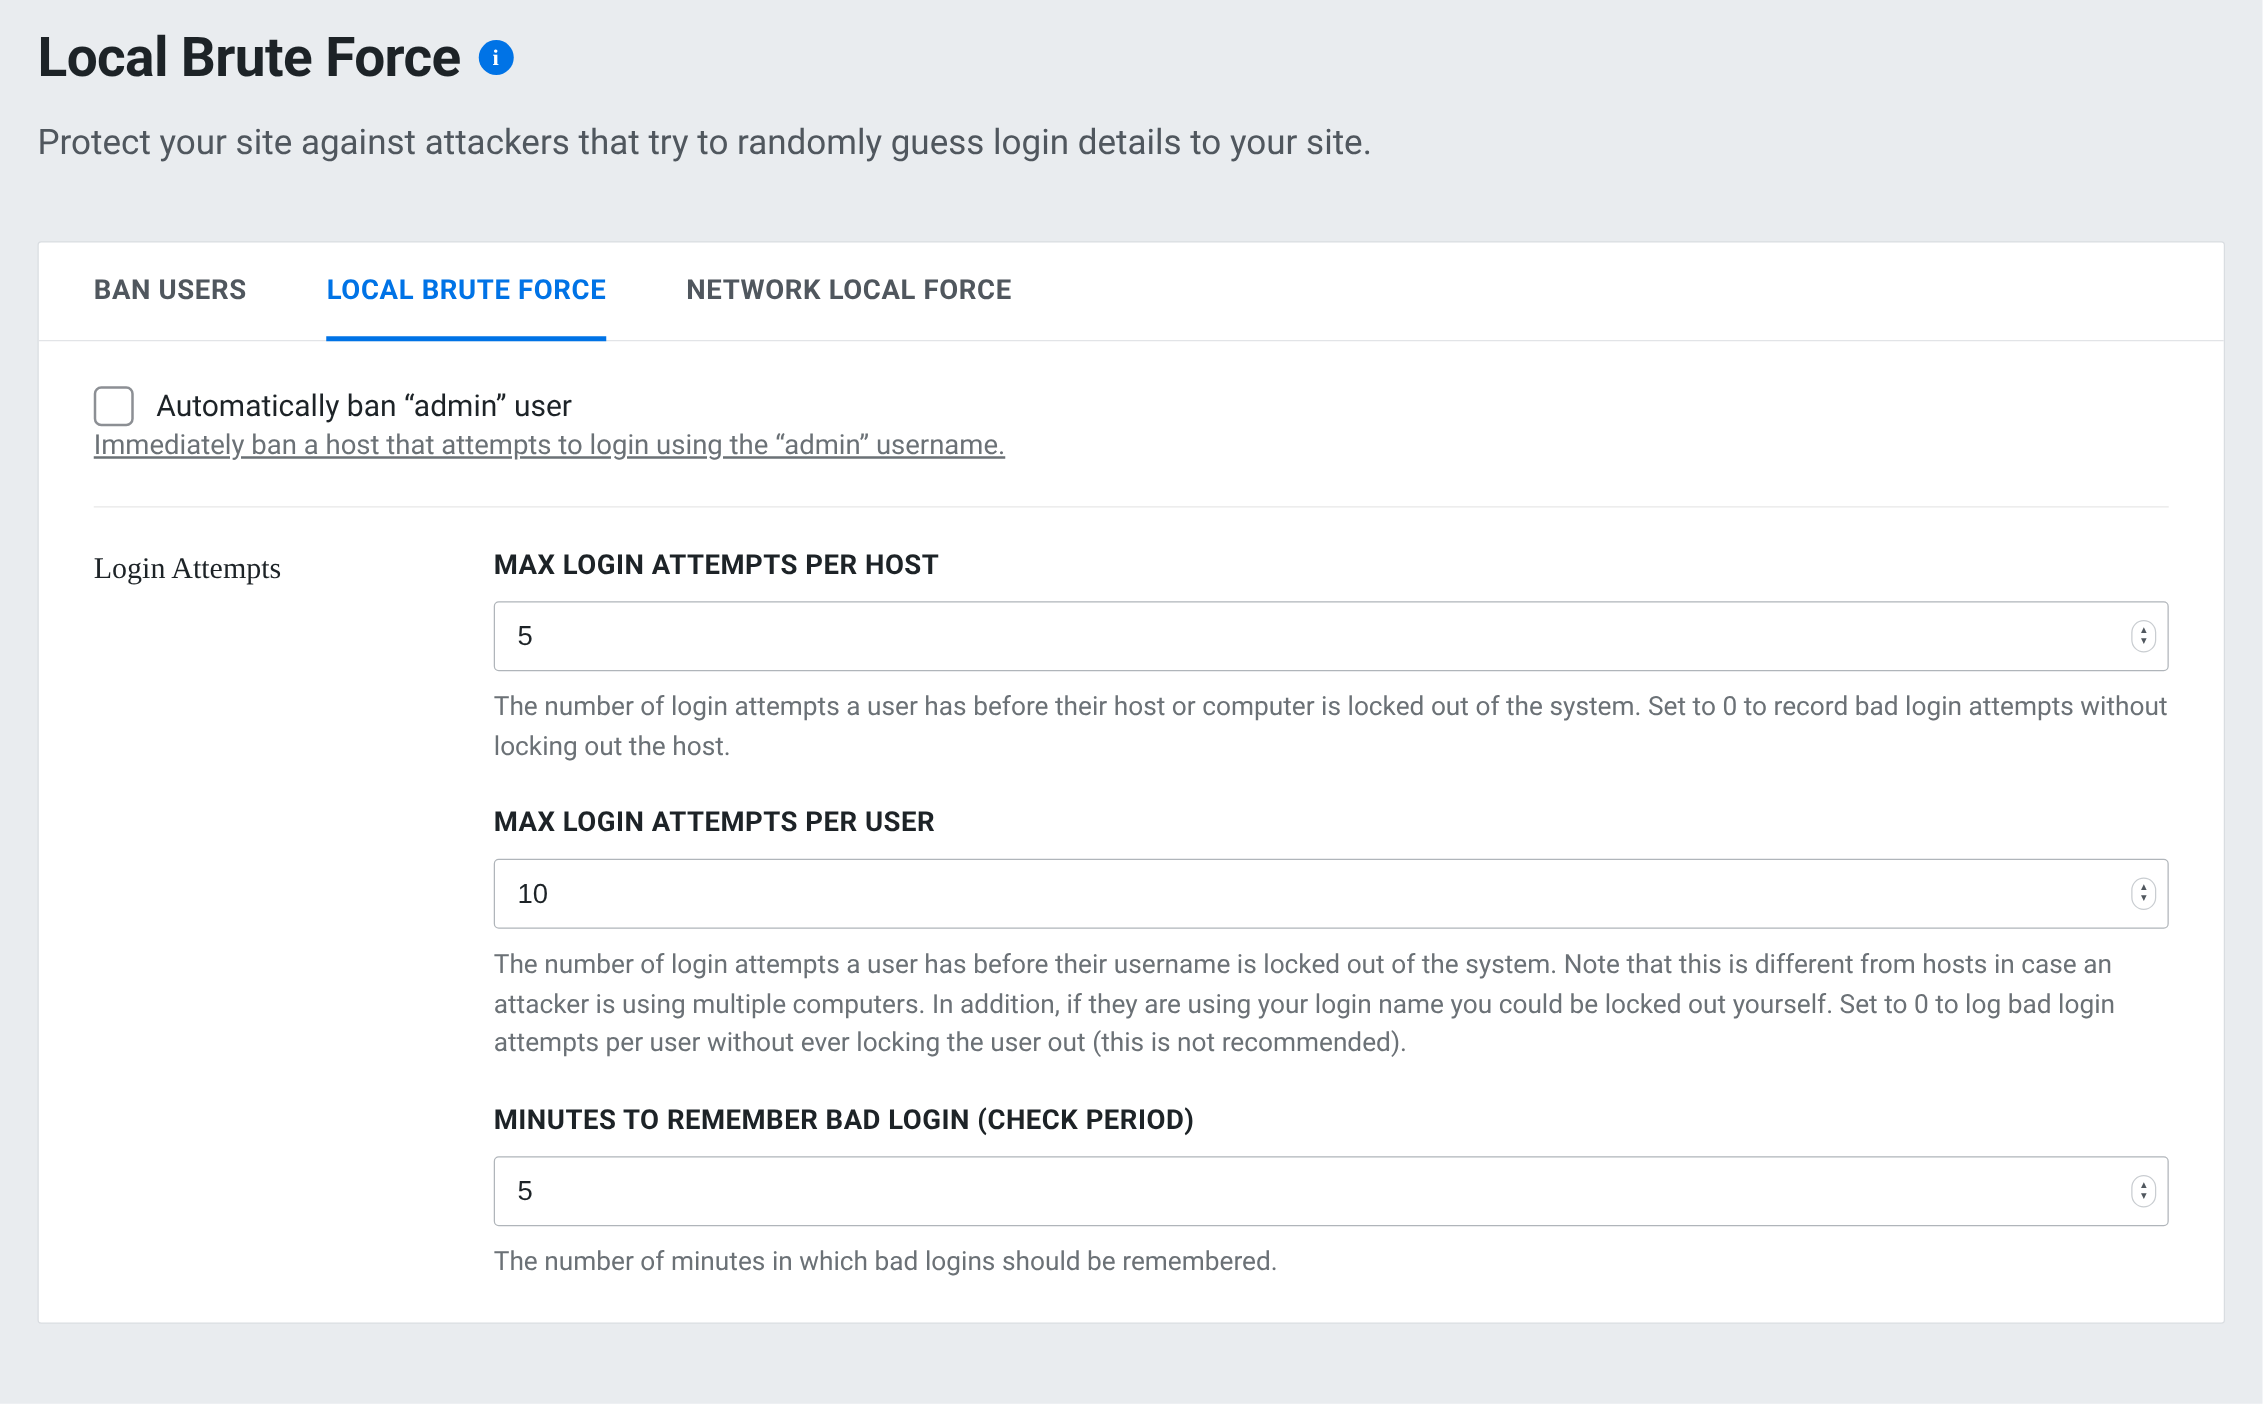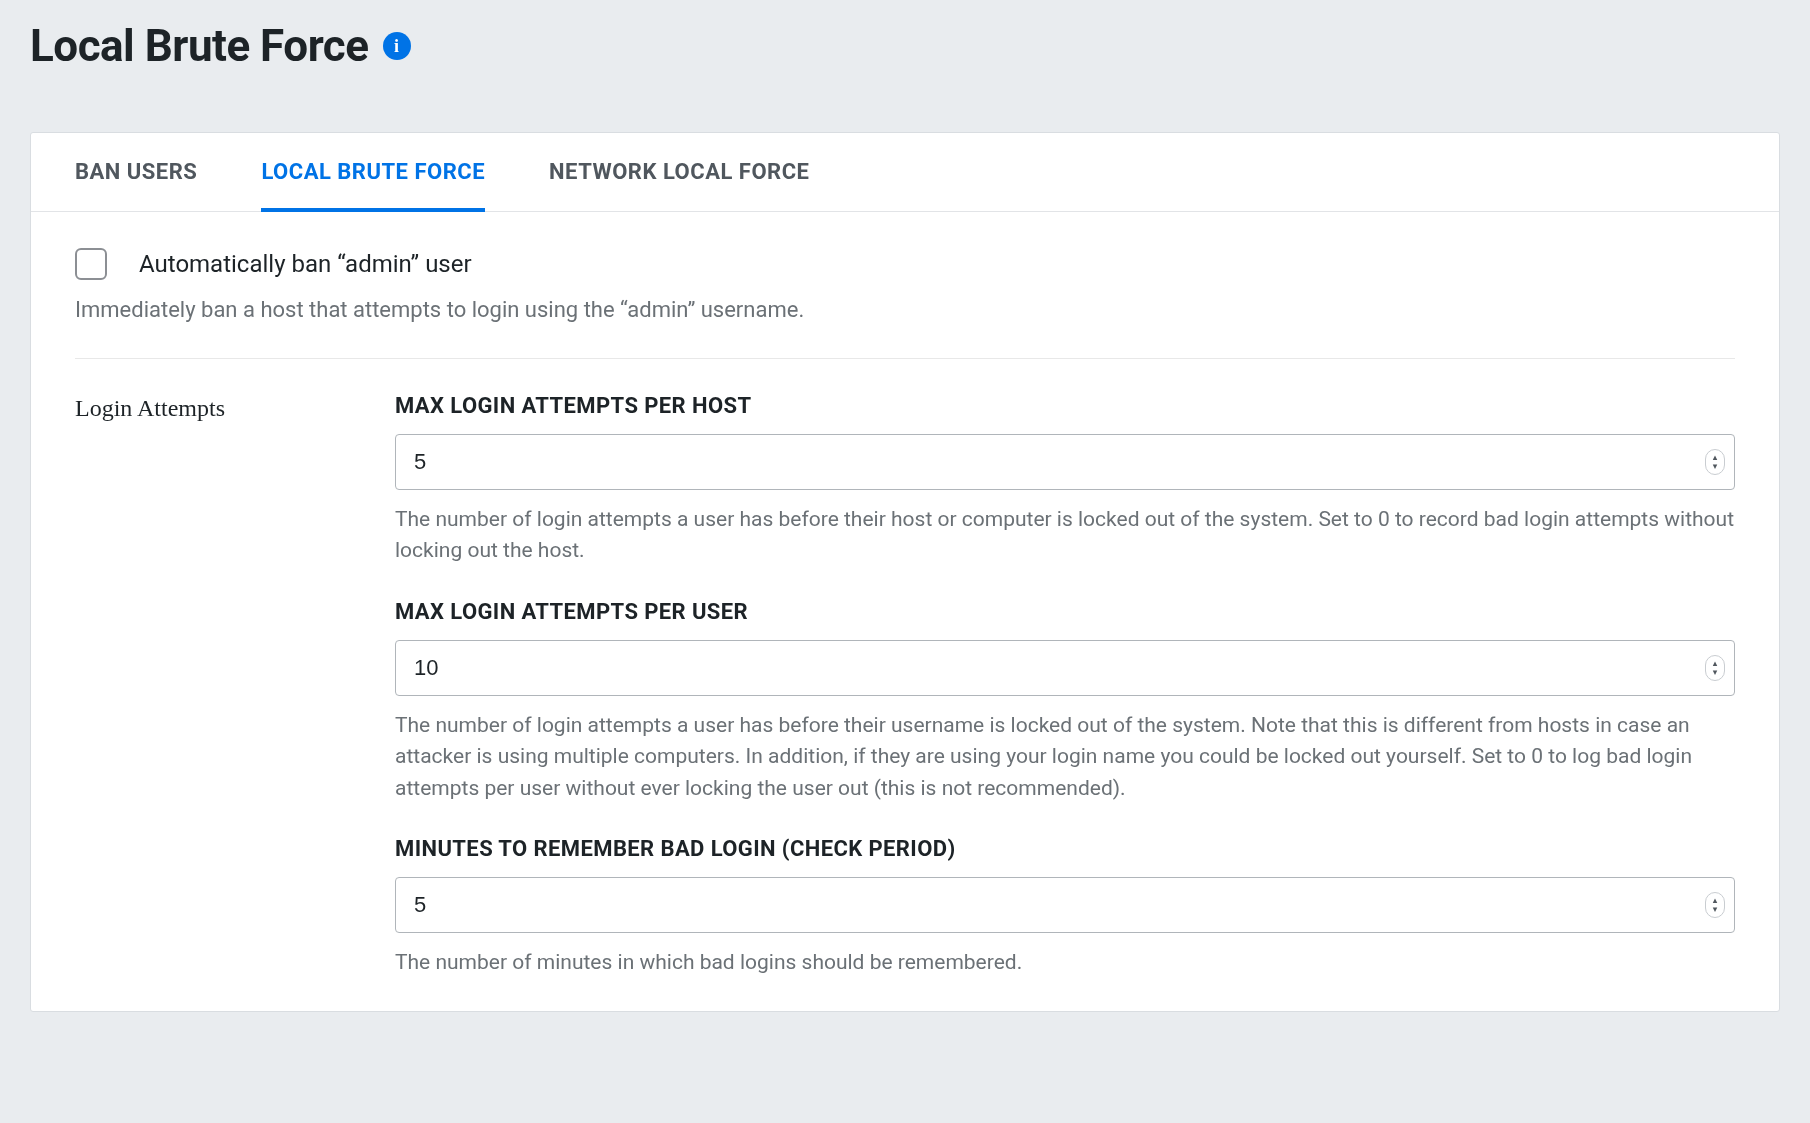--- a/index.html
+++ b/index.html
@@ -71,38 +71,38 @@
     padding: 36px 44px 0 44px;
   }
   .setting-block {
     padding-bottom: 32px;
     border-bottom: 1px solid #e8e8e8;
     margin-bottom: 34px;
   }
   .checkbox-row {
     display: flex;
     align-items: center;
-    gap: 32px;
-    margin-bottom: 14px;
+    gap: 18px;
   }
   .checkbox {
     width: 32px; height: 32px;
     border: 2px solid #8c8f94;
     border-radius: 6px;
     background: #fff;
     cursor: pointer;
   }
   .checkbox-label {
     font-size: 24px;
     color: #1d2327;
   }
   .setting-desc {
     font-size: 22px;
     color: #6b7176;
     line-height: 1.45;
+    text-decoration: underline;
   }
   .form-section {
     display: flex;
     gap: 90px;
   }
   .section-label {
     font-size: 24px;
     color: #1d2327;
     width: 230px;
     flex: 0 0 230px;
@@ -160,20 +160,21 @@
   }
 </style>
 </head>
 <body>
 
 <div class="page-header">
   <div class="title-row">
     <h1 class="page-title">Local Brute Force</h1>
     <span class="info-icon">i</span>
   </div>
+  <p class="page-subtitle">Protect your site against attackers that try to randomly guess login details to your site.</p>
 </div>
 
 <div class="panel">
 
   <div class="tabs">
     <div class="tab">BAN USERS</div>
     <div class="tab active">LOCAL BRUTE FORCE</div>
     <div class="tab">NETWORK LOCAL FORCE</div>
   </div>
 

